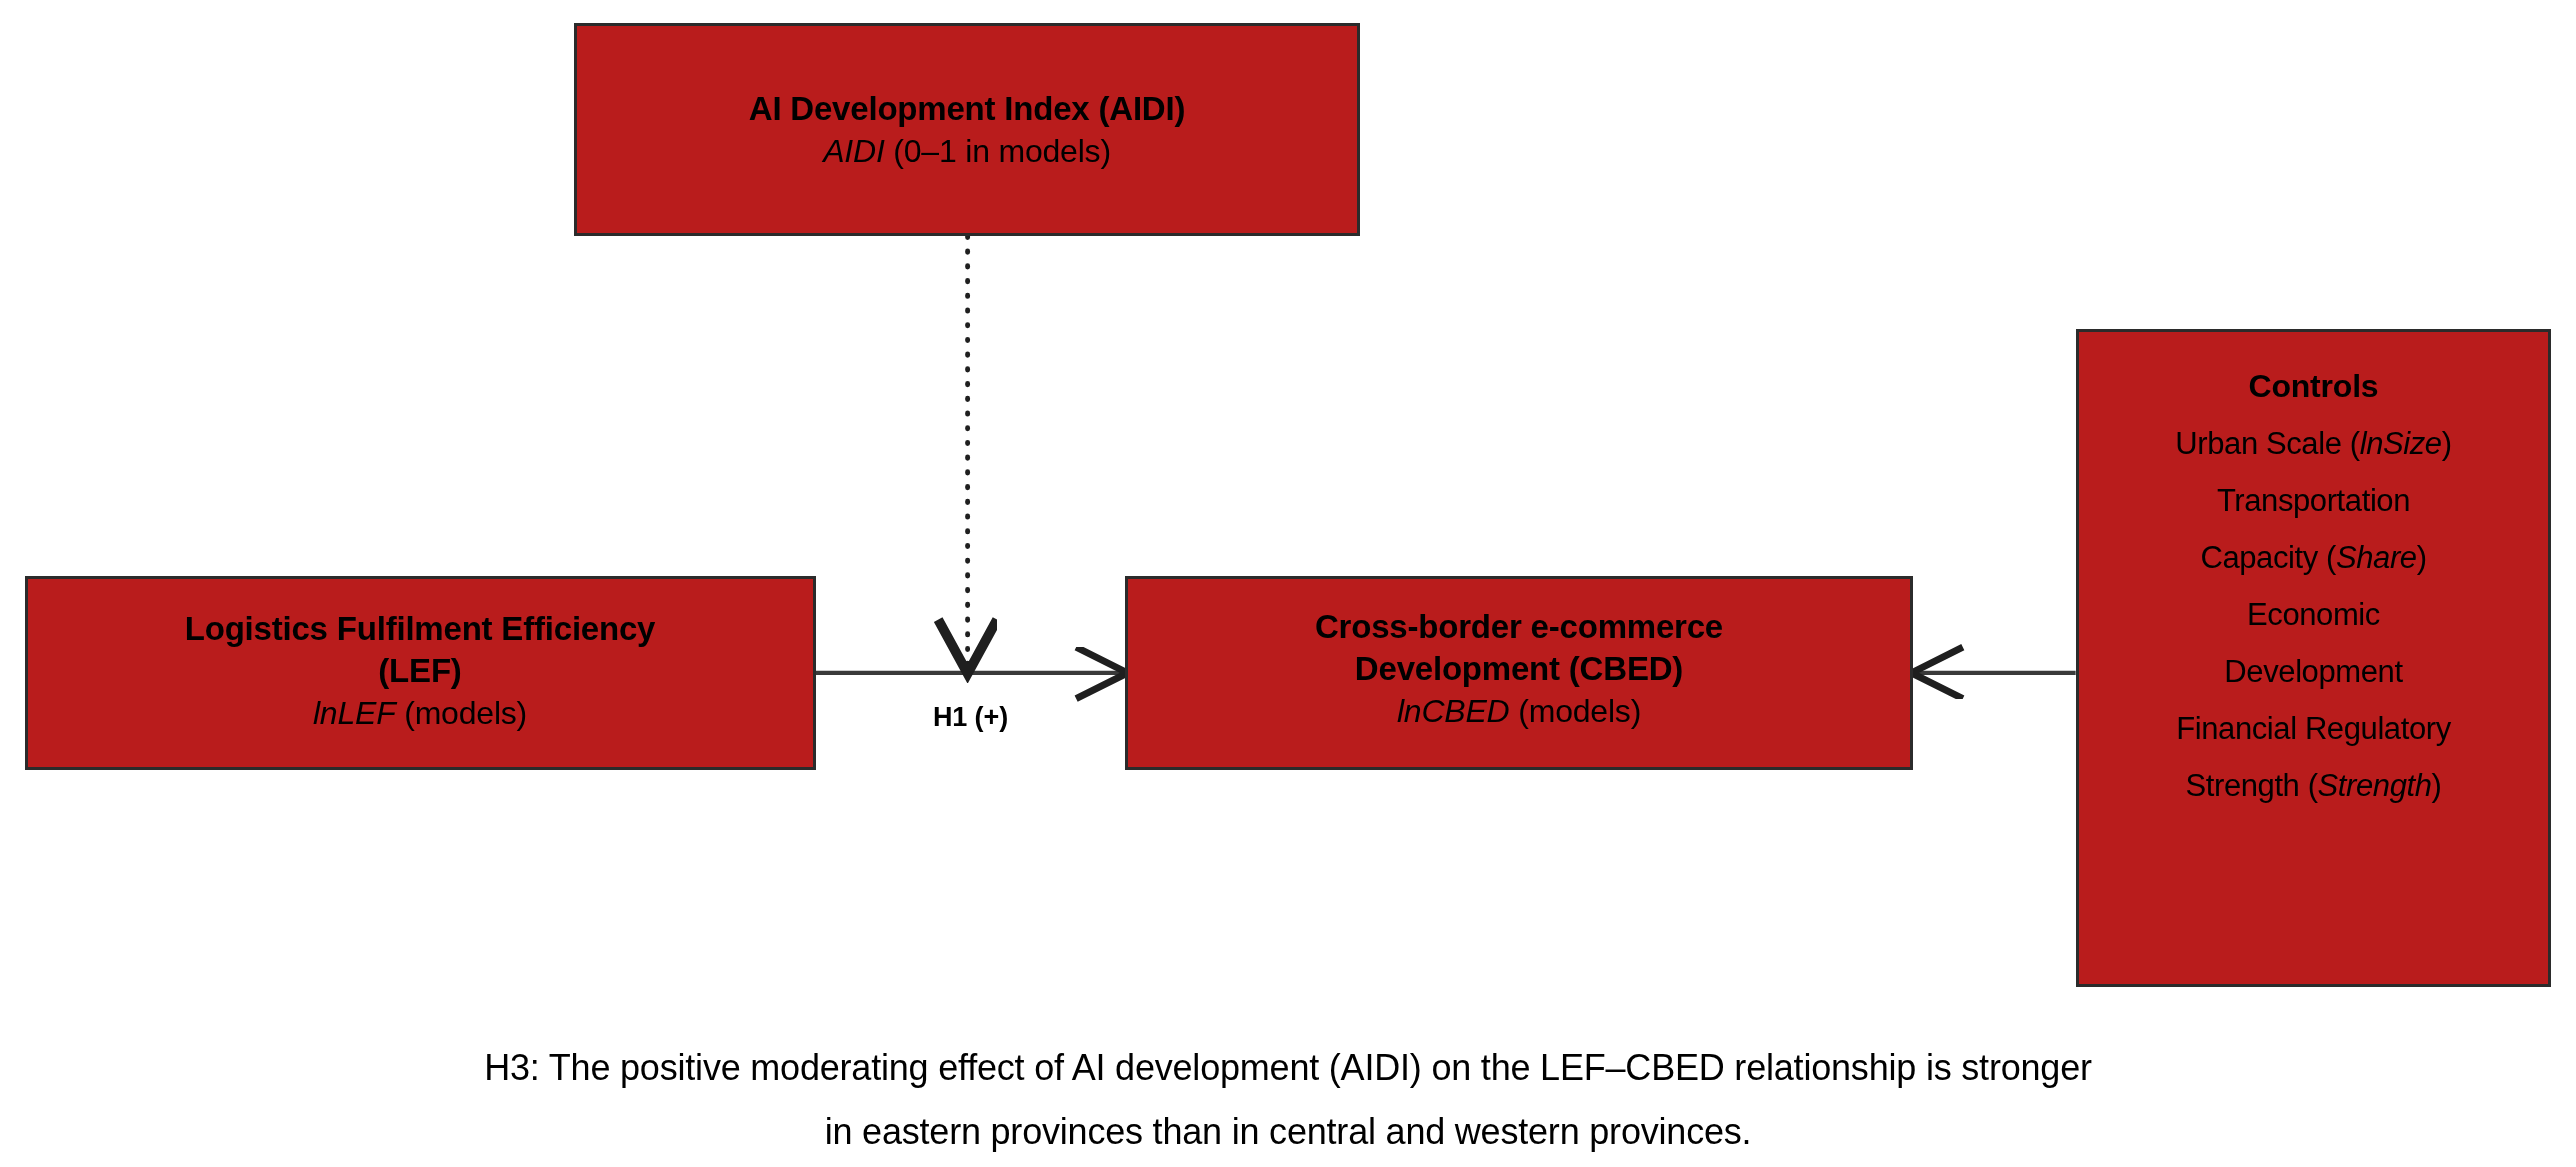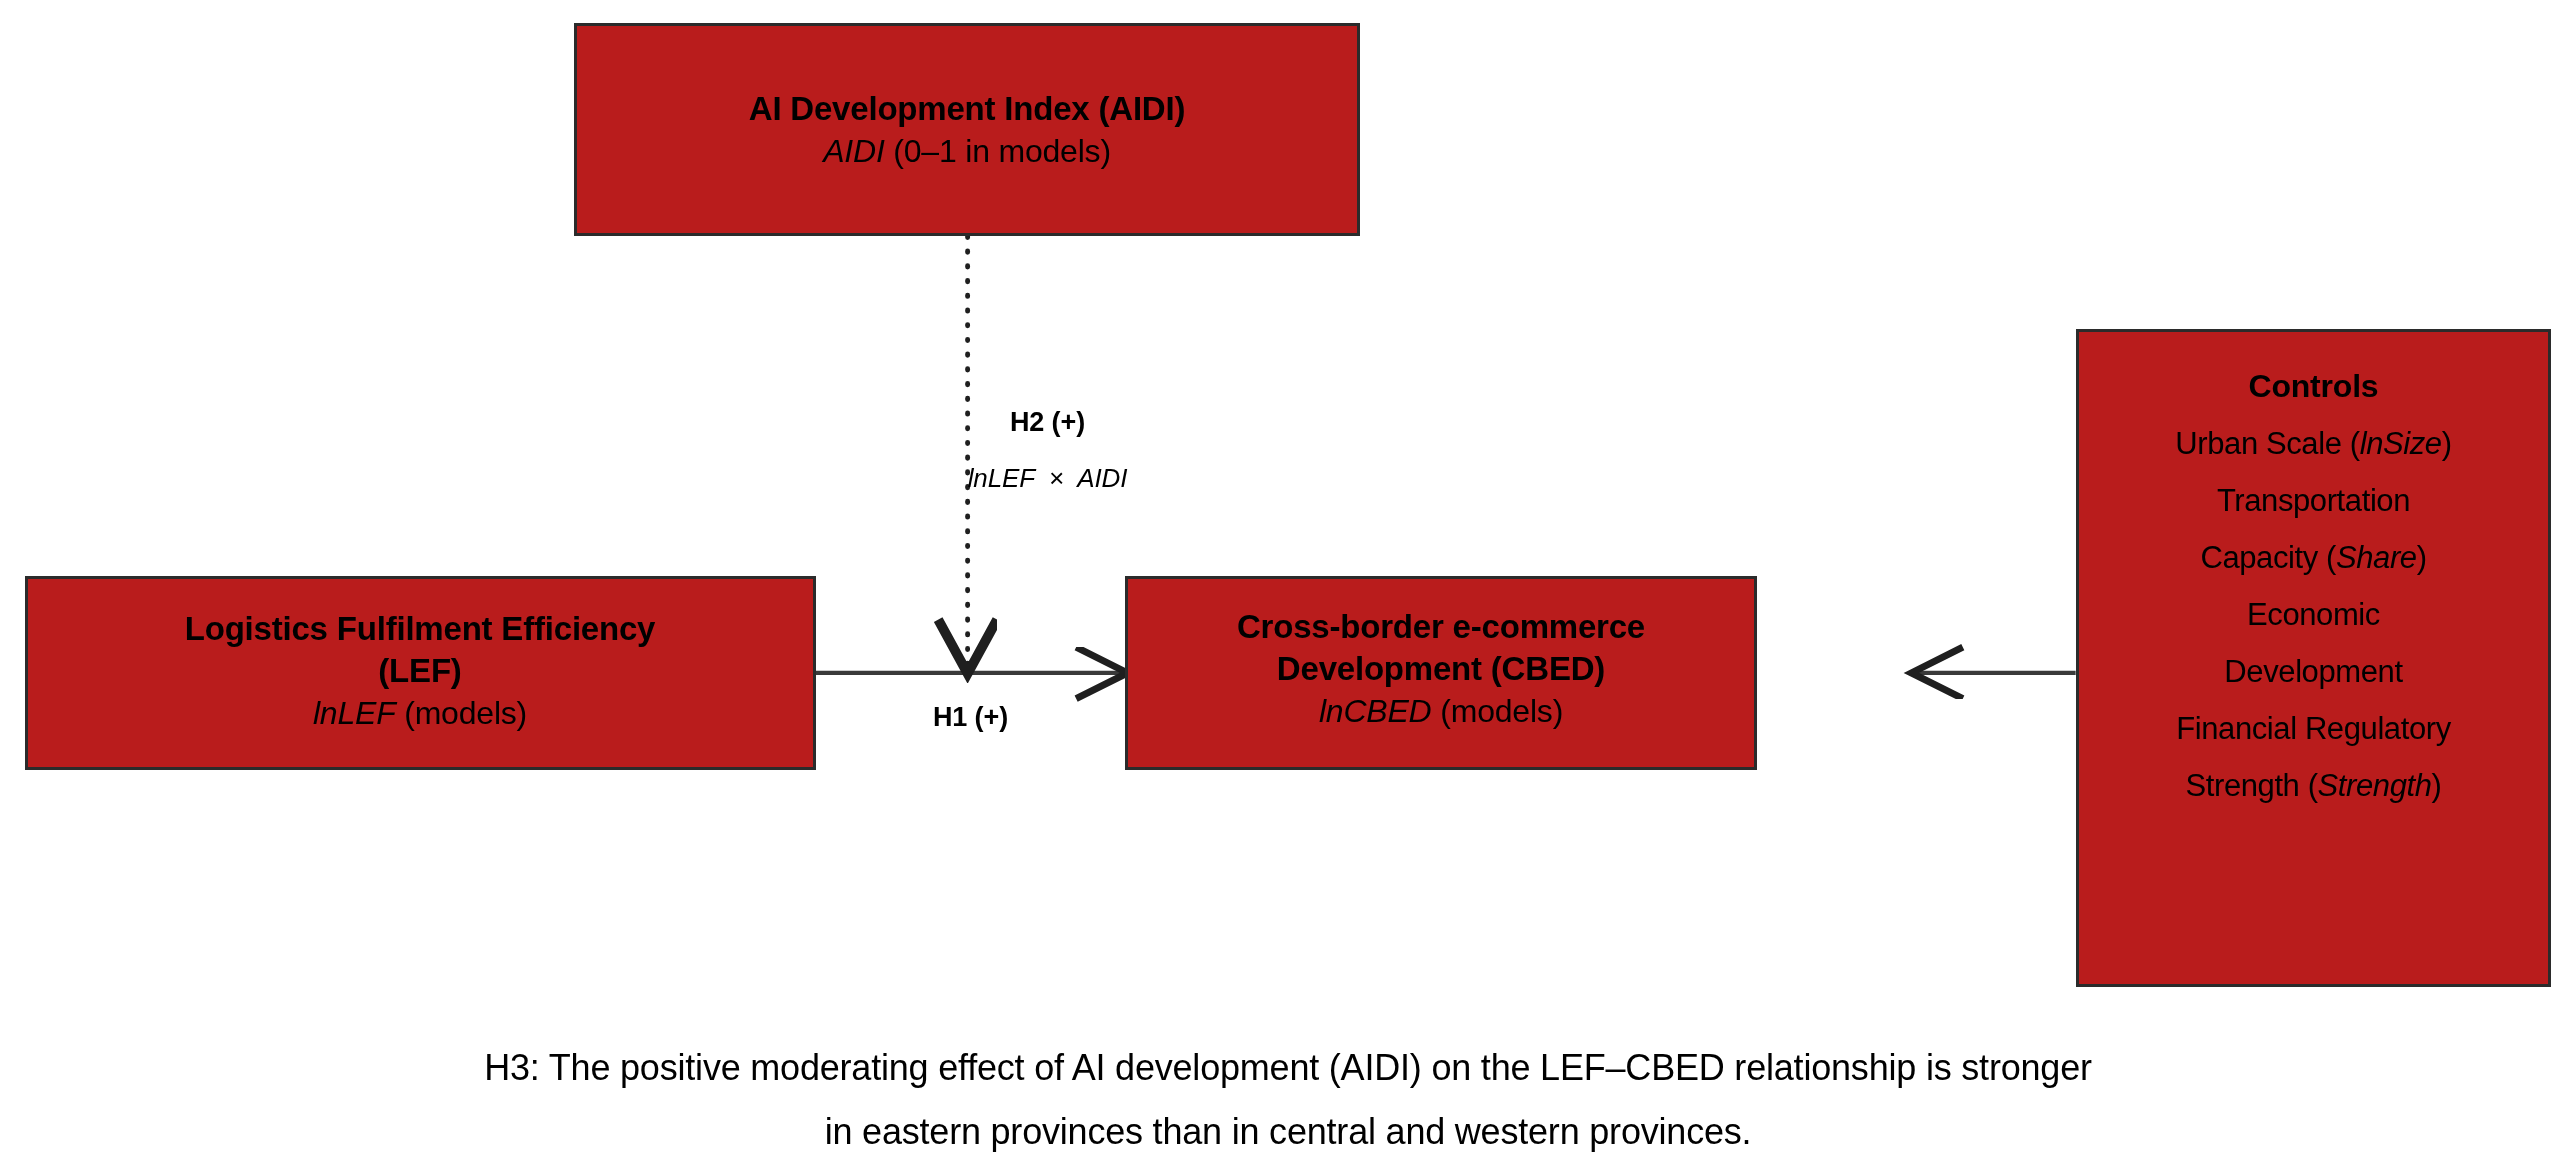--- a/index.html
+++ b/index.html
@@ -50,21 +50,21 @@
     left: 574px;  top: 23px;
     width: 786px; height: 213px;
   }
   #node-lef {
     left: 24.5px;   top: 576px;
     width: 791px; height: 194px;
     padding-bottom: 3.7px;
   }
   #node-cbed {
     left: 1125px; top: 576px;
-    width: 632px; height: 194px;
+    width: 788px; height: 194px;
     padding-bottom: 8px;
   }
   #node-controls {
     left: 2076px; top: 329px;
     width: 475px;  height: 658px;
     border-width: 3.1px;
     justify-content: flex-start;
     padding-top: 26px;
   }
   #node-controls .ctrl-title {
@@ -184,24 +184,20 @@
         <span class="ctrl-item"><span>Urban Scale (</span><span class="it">lnSize</span><span>)</span></span>
         <span class="ctrl-item"><span>Transportation</span></span>
         <span class="ctrl-item"><span>Capacity (</span><span class="it">Share</span><span>)</span></span>
         <span class="ctrl-item"><span>Economic</span></span>
         <span class="ctrl-item"><span>Development</span></span>
         <span class="ctrl-item"><span>Financial Regulatory</span></span>
         <span class="ctrl-item"><span>Strength (</span><span class="it">Strength</span><span>)</span></span>
       </div>
   </div>
 
-  <div class="edge-label" id="label-h2">
-    <span class="l1">H2 (+)</span>
-    <span class="l2">lnLEF  ×  AIDI</span>
-  </div>
 
   <div class="edge-label" id="label-h1">H1 (+)</div>
 
   <div id="caption">
     <span class="cap-line">H3: The positive moderating effect of AI development (AIDI) on the LEF–CBED relationship is stronger</span>
     <span class="cap-line">in eastern provinces than in central and western provinces.</span>
   </div>
 
 </div>
 

